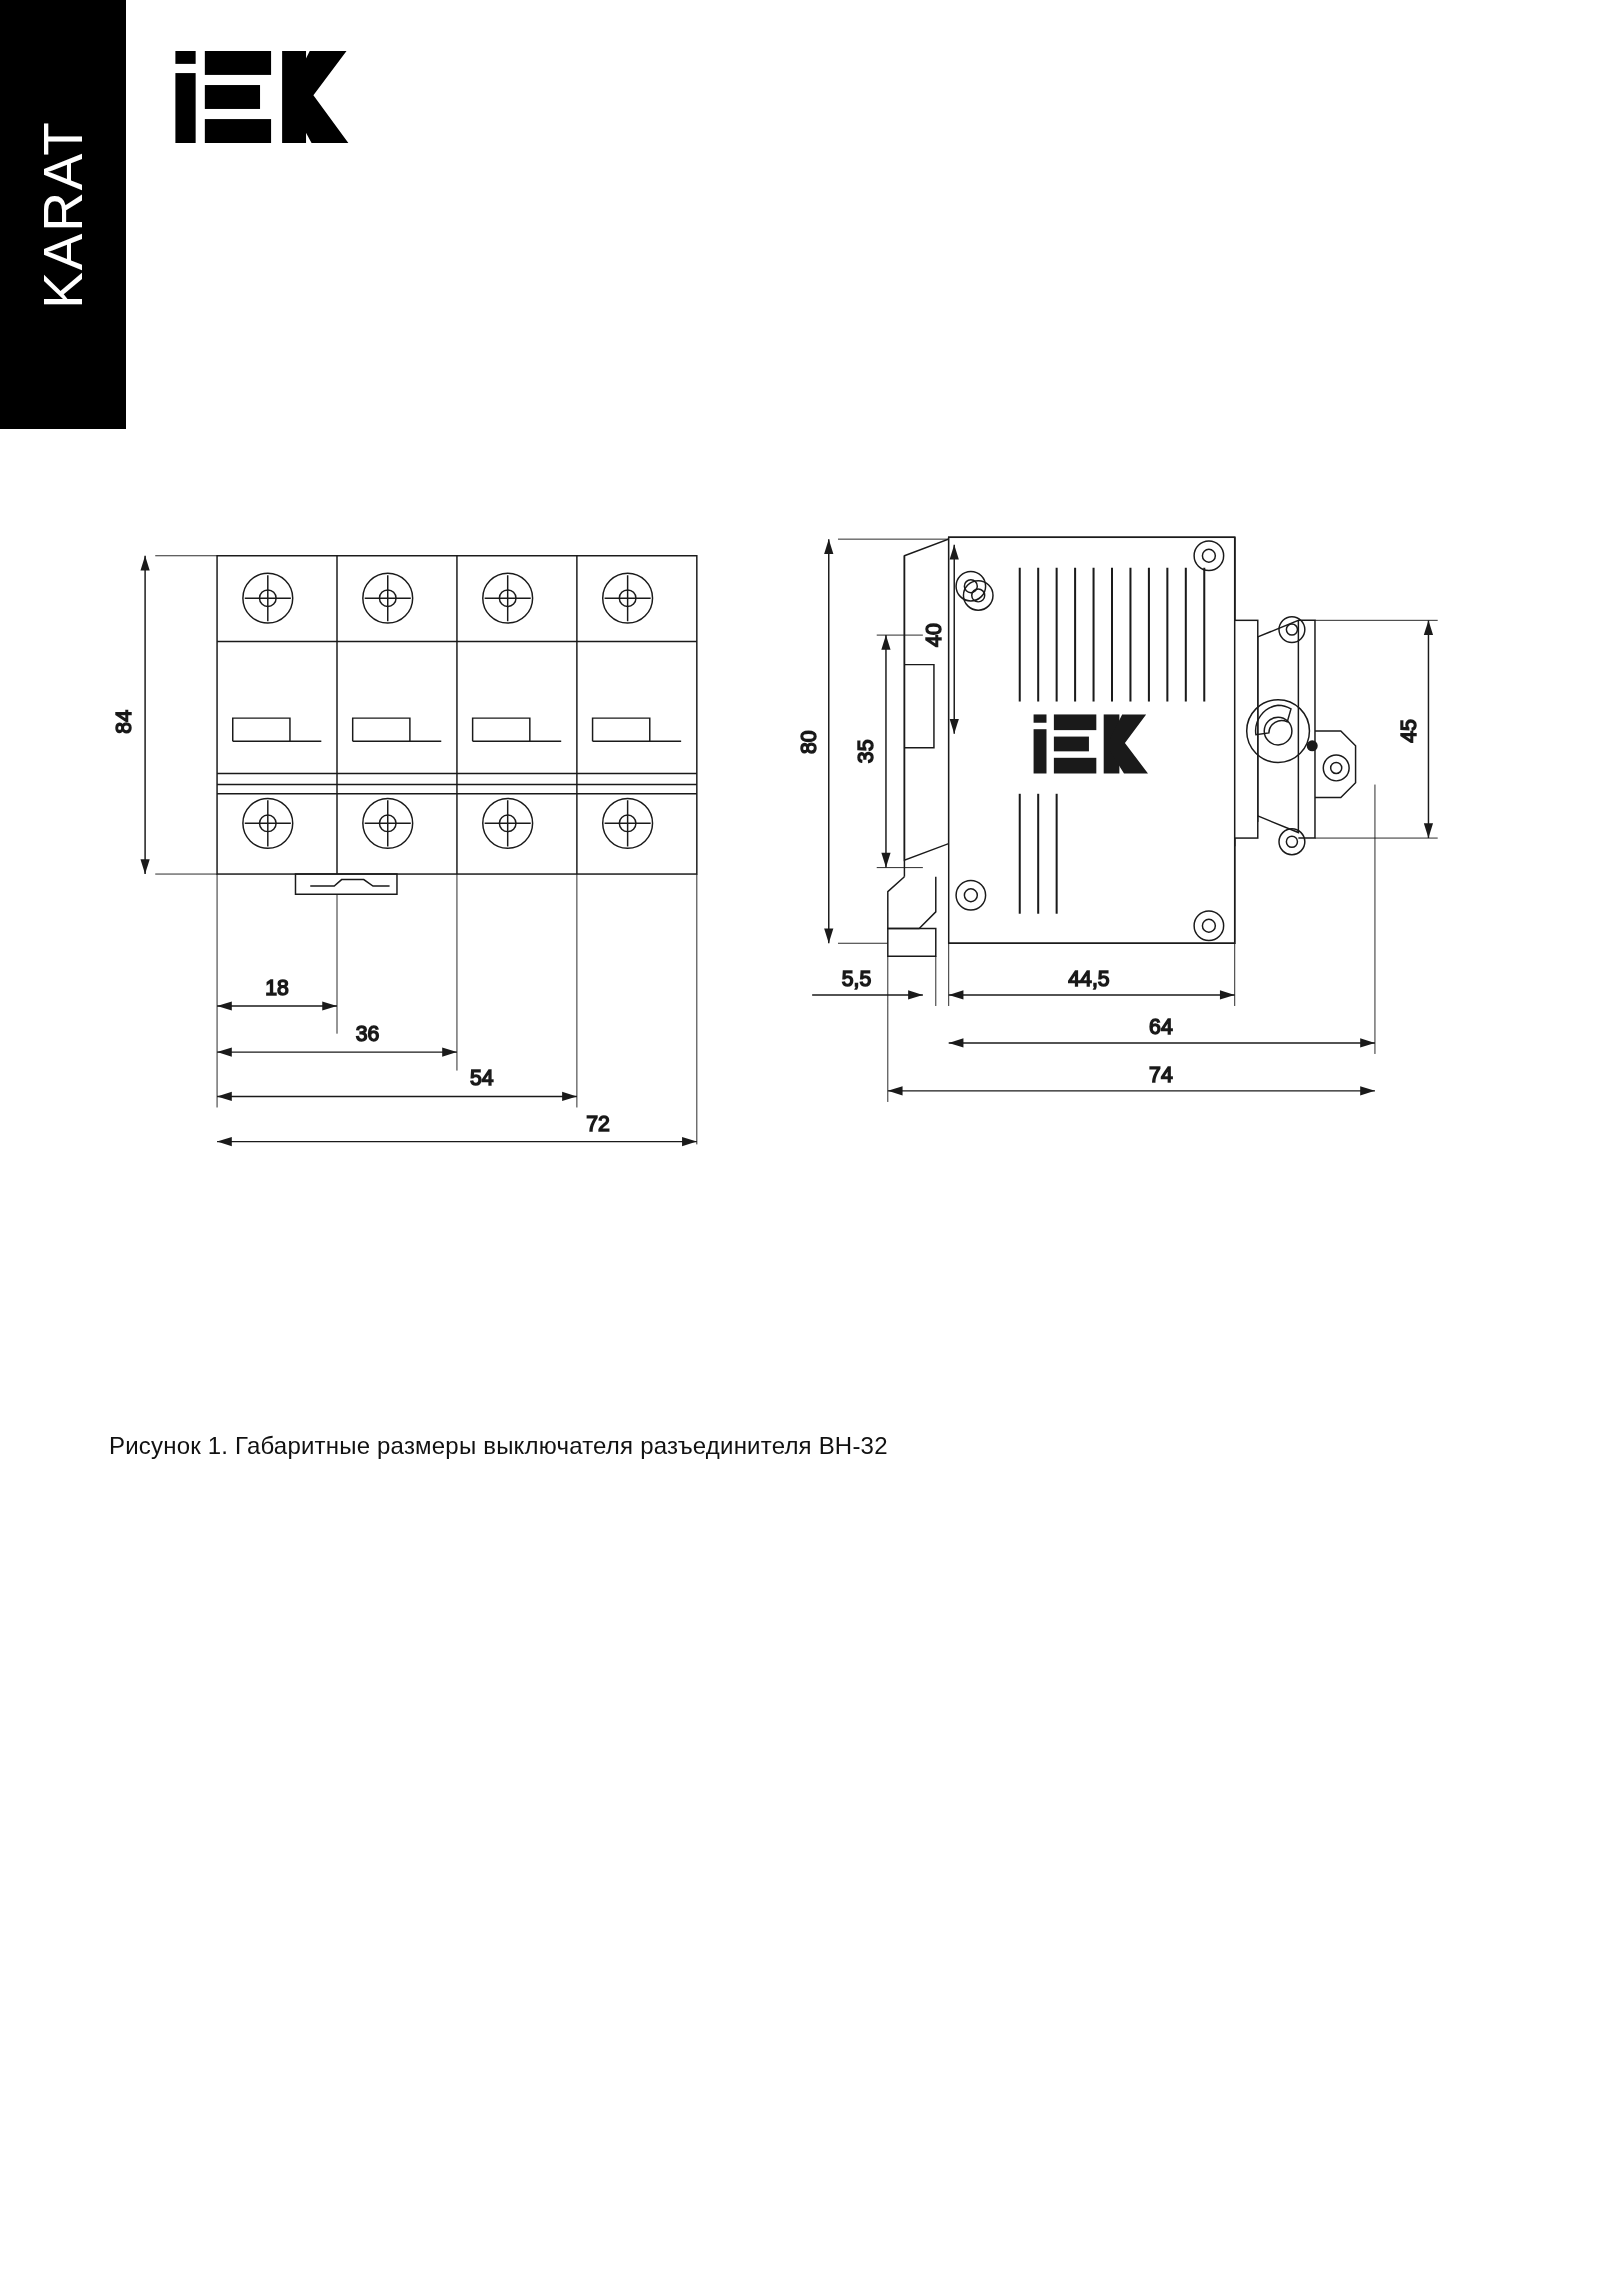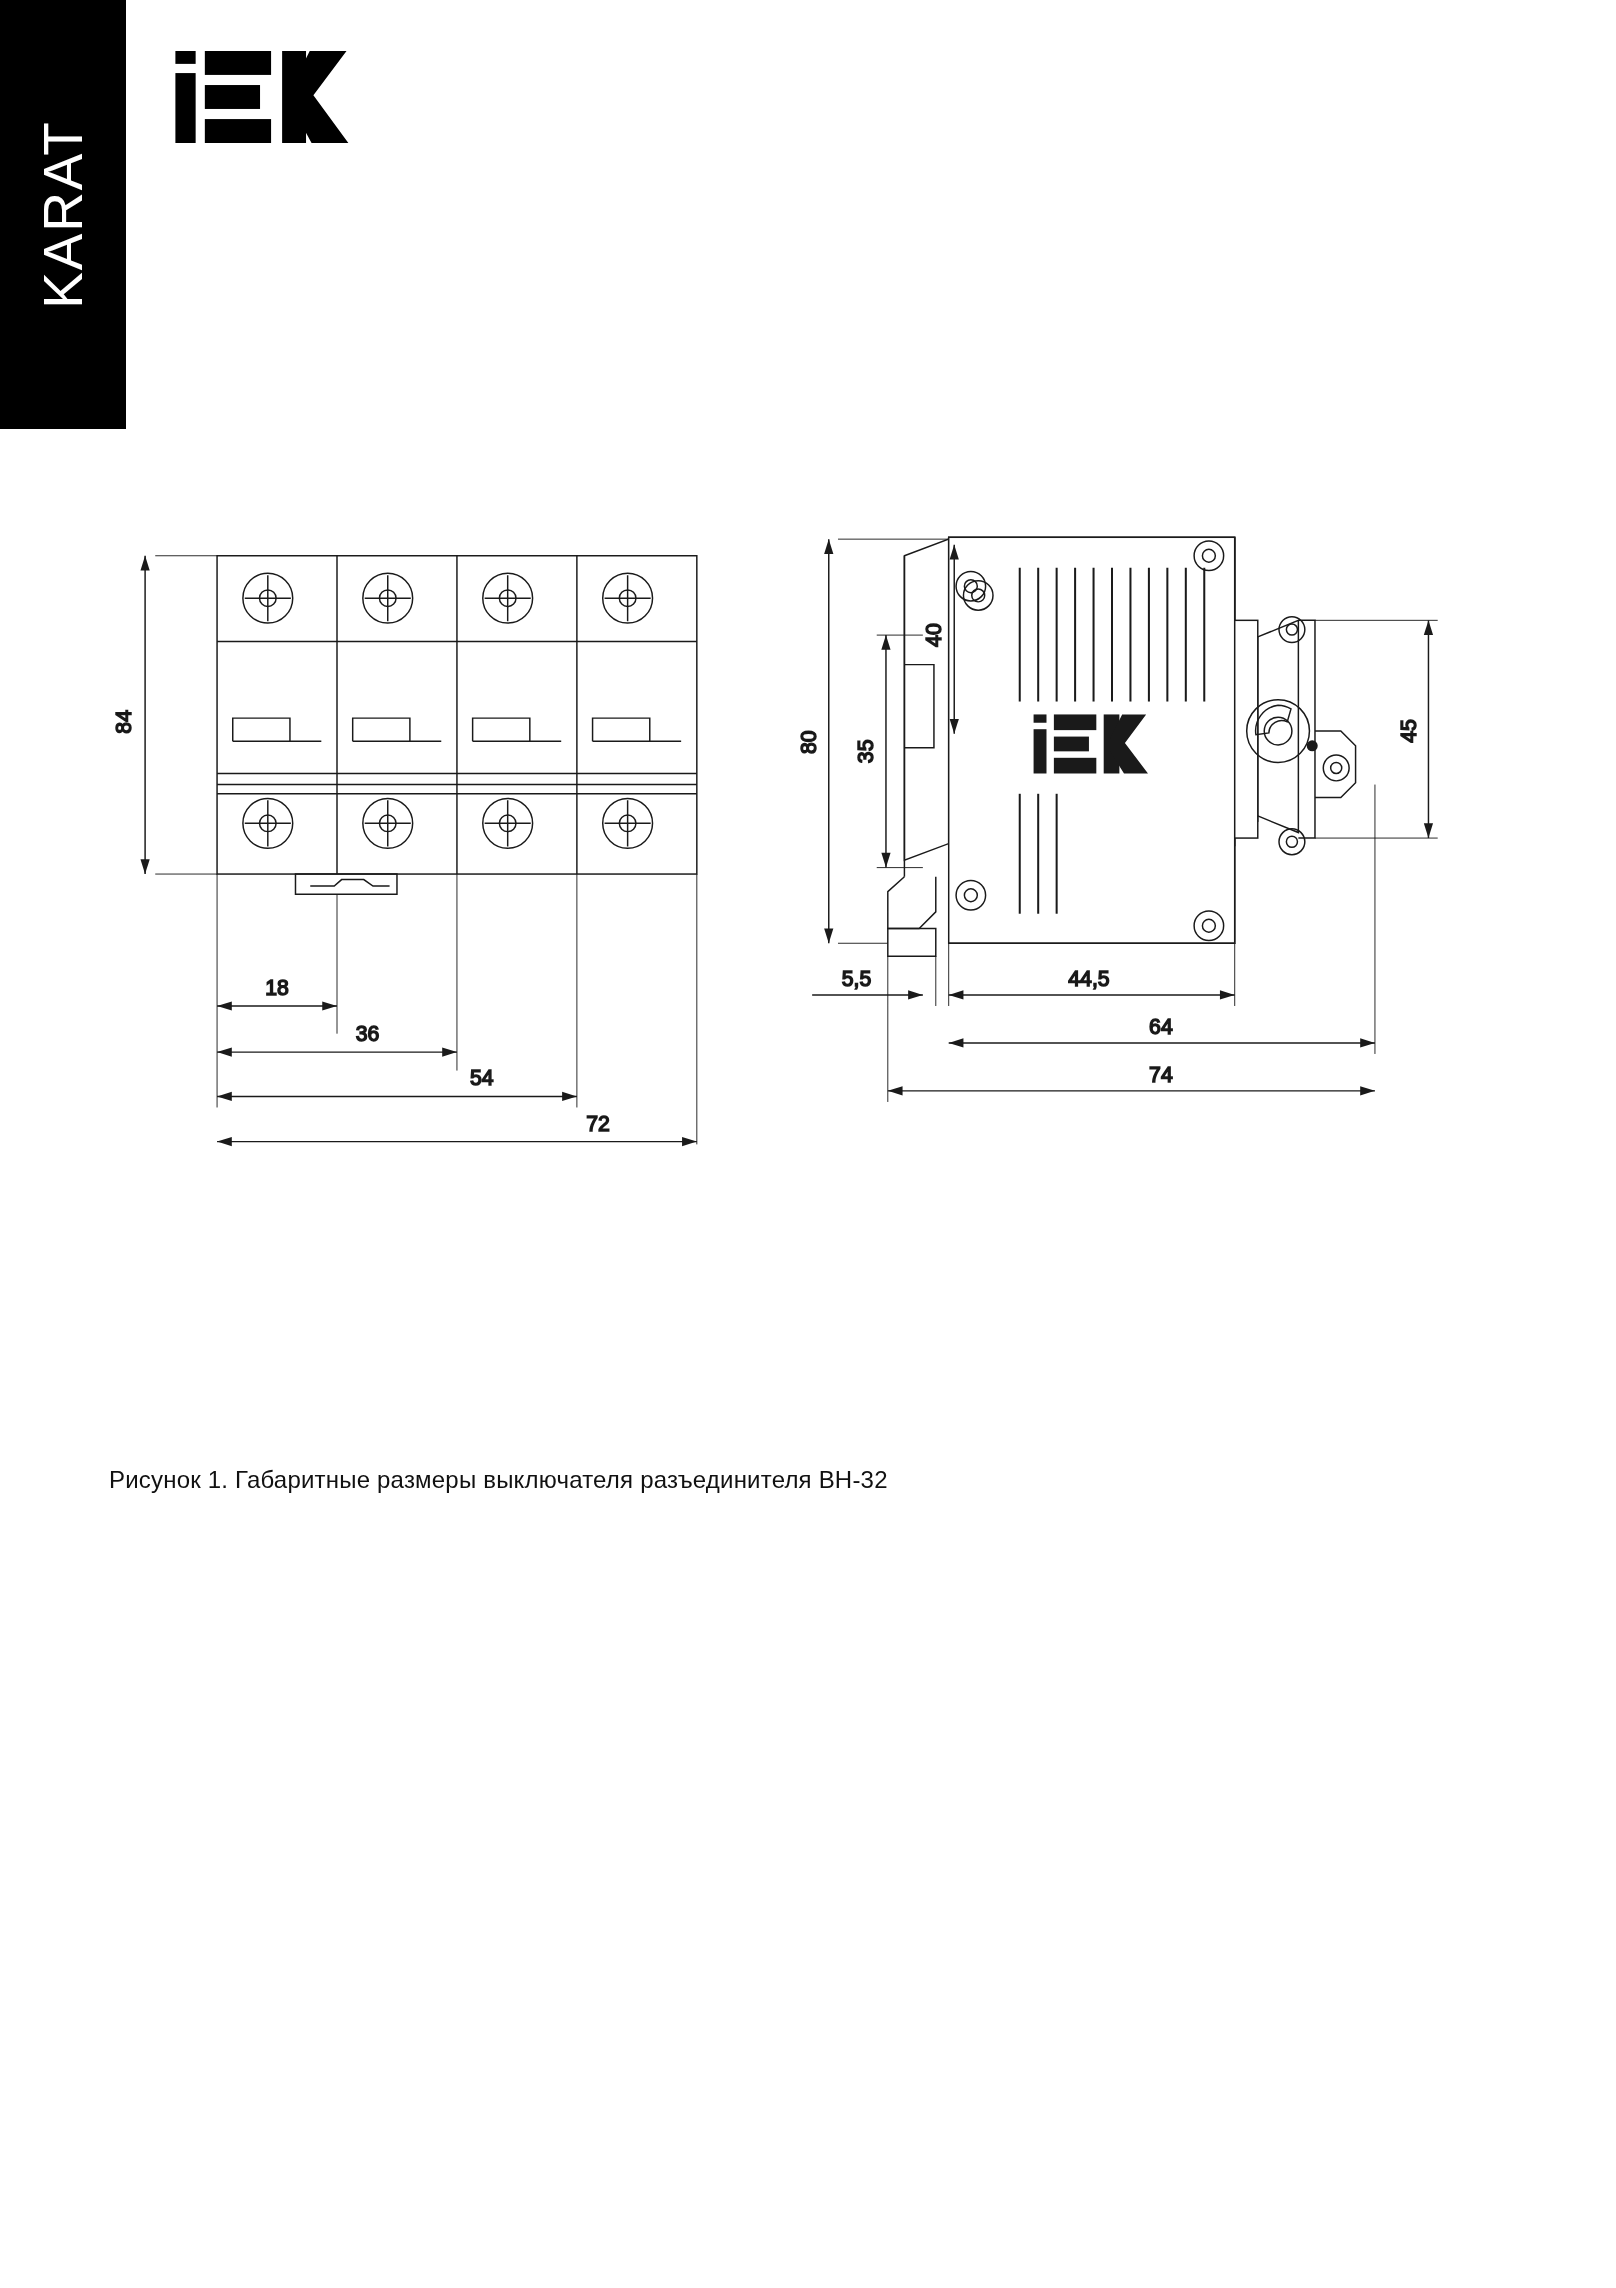--- a/index.html
+++ b/index.html
@@ -58,21 +58,21 @@
     top: 517px;
     width: 1616px;
     height: 775px;
   }
   #figure-svg { display: block; }
 
   
   #figure-caption {
     position: absolute;
     left: 109px;
-    top: 1466px;
+    top: 1432px;
     font-size: 24px;
     color: #111111;
     letter-spacing: 0.2px;
     white-space: nowrap;
     font-family: "Liberation Sans", sans-serif;
   }
 
   .dim-text {
     font-family: "Liberation Sans", sans-serif;
     font-size: 23px;

